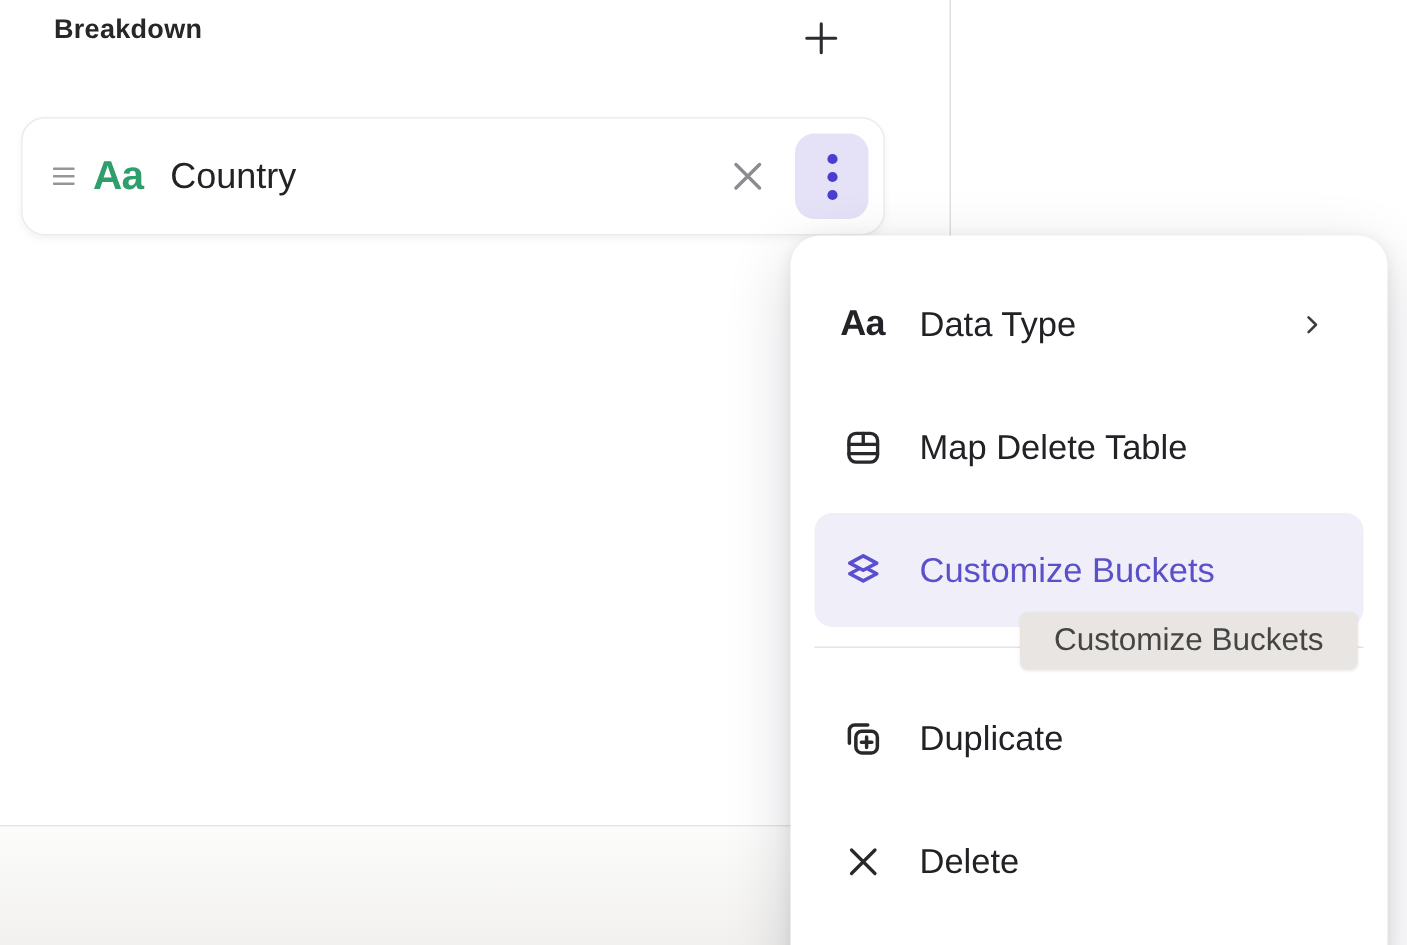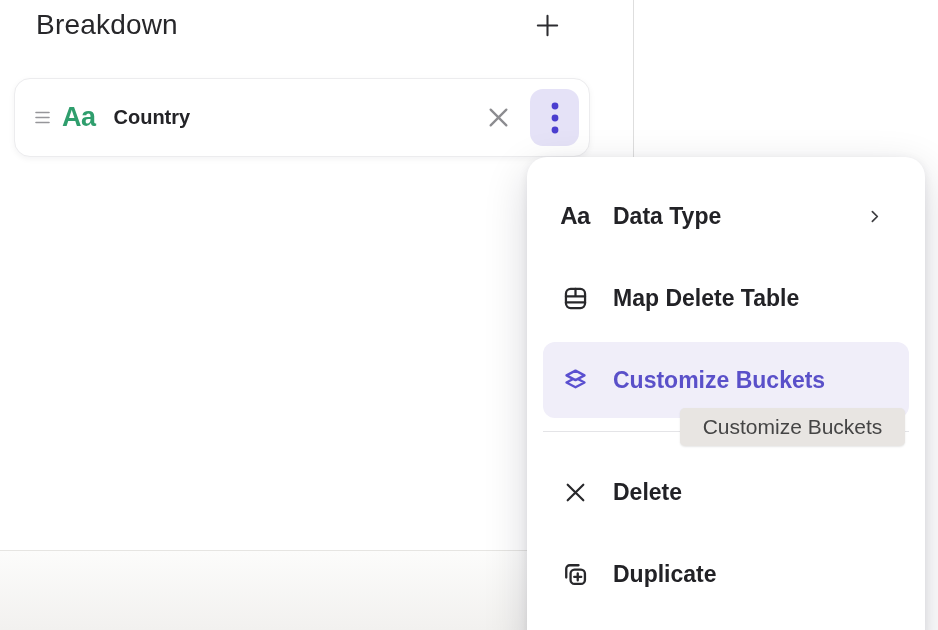--- a/index.html
+++ b/index.html
@@ -21,21 +21,21 @@
   .bottom-strip {
     position:absolute; left:0; top:550px; width:633px; height:80px;
     border-top:1px solid #e6e5e2;
     background:linear-gradient(to bottom, #fcfcfb, #f2f1ef);
     z-index:0;
   }
 
   
   .panel-title {
     position:absolute; left:36px; top:9px;
-    font-size:28px; font-weight:400; color:#27272a; letter-spacing:.2px;
+    font-size:18px; font-weight:700; color:#27272a; letter-spacing:.2px;
     z-index:2;
   }
   .add-btn {
     position:absolute; left:530px; top:8px; width:34px; height:34px;
     display:flex; align-items:center; justify-content:center;
     background:transparent; border:none; cursor:pointer; border-radius:8px;
     z-index:2;
   }
 
   
@@ -49,21 +49,21 @@
     padding:0 10px 0 20px;
     z-index:3;
   }
   .drag-handle { display:flex; align-items:center; cursor:grab; }
   .type-glyph {
     margin-left:12px;
     font-size:27px; font-weight:700; color:#2f9e6d; letter-spacing:-.5px;
   }
   .field-name {
     margin-left:18px;
-    font-size:20px; font-weight:700; color:#232327;
+    font-size:24px; font-weight:400; color:#232327;
   }
   .chip-spacer { flex:1; }
   .remove-btn {
     width:30px; height:30px; margin-right:17px;
     display:flex; align-items:center; justify-content:center;
     background:transparent; border:none; cursor:pointer;
   }
   .kebab-btn {
     width:49px; height:57px;
     display:flex; align-items:center; justify-content:center;
@@ -86,21 +86,21 @@
     cursor:pointer;
   }
   .menu-item .icon-box {
     width:30px; display:flex; align-items:center; justify-content:center;
   }
   .menu-glyph {
     font-size:24px; font-weight:600; color:#232327; letter-spacing:-.5px;
   }
   .menu-label {
     margin-left:23px;
-    font-size:23px; font-weight:700; color:#222226;
+    font-size:23px; font-weight:400; color:#222226;
   }
   .menu-item.active {
     height:76px; margin:3px 16px;
     padding:0 26px 0 17px;
     background:#f0eef9; border-radius:12px;
   }
   .menu-item.active .menu-label { color:#5a50c9; }
   .submenu-chevron { margin-left:auto; display:flex; align-items:center; }
   .menu-divider {
     height:1px; background:#e4e4e7;
@@ -190,33 +190,33 @@
         <path d="M12 3.2l8 4.25L12 11.7 4 7.45z" fill="#f0eef9"></path>
       </svg>
     </span>
     <span class="menu-label">Customize Buckets</span>
   </div>
 
   <div class="menu-divider"></div>
 
   <div class="menu-item">
     <span class="icon-box">
-      <svg width="25" height="25" viewBox="0 0 24 24" fill="none" stroke="#28282b" stroke-width="2.1" stroke-linecap="round">
-        <path d="M4.5 4.5l15 15M19.5 4.5l-15 15"></path>
-      </svg>
-    </span>
-    <span class="menu-label">Delete</span>
-  </div>
-
-  <div class="menu-item">
-    <span class="icon-box">
       <svg width="28" height="28" viewBox="0 0 24 24" fill="none" stroke="#28282b" stroke-width="2" stroke-linecap="round" stroke-linejoin="round">
         <path d="M4.5 15V7.5a3 3 0 0 1 3-3H15"></path>
         <rect x="8.2" y="8.2" width="12.3" height="12.3" rx="3.4" fill="#ffffff"></rect>
         <path d="M14.35 11.4v6M11.35 14.4h6"></path>
       </svg>
     </span>
     <span class="menu-label">Duplicate</span>
   </div>
 
+  <div class="menu-item">
+    <span class="icon-box">
+      <svg width="25" height="25" viewBox="0 0 24 24" fill="none" stroke="#28282b" stroke-width="2.1" stroke-linecap="round">
+        <path d="M4.5 4.5l15 15M19.5 4.5l-15 15"></path>
+      </svg>
+    </span>
+    <span class="menu-label">Delete</span>
+  </div>
+
 </div>
 
 <div class="tooltip">Customize Buckets</div>
 
 </body></html>

